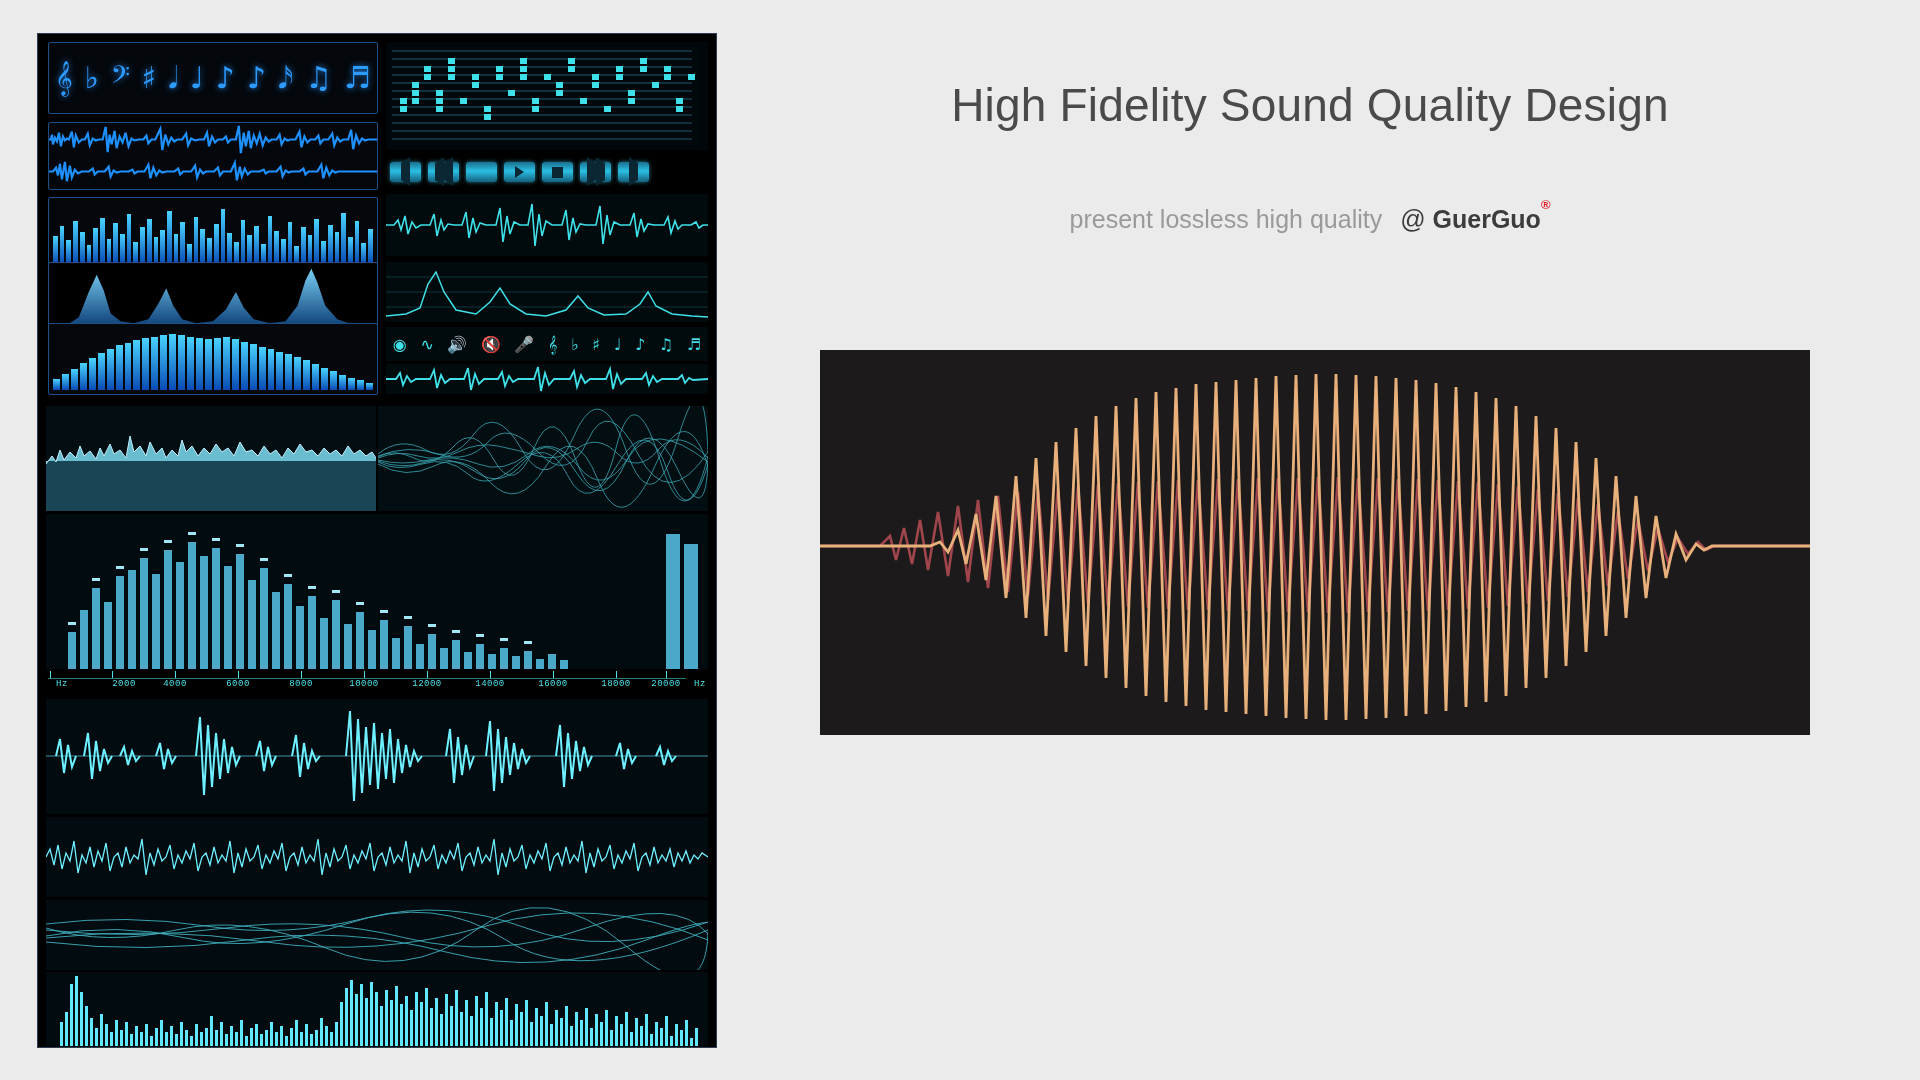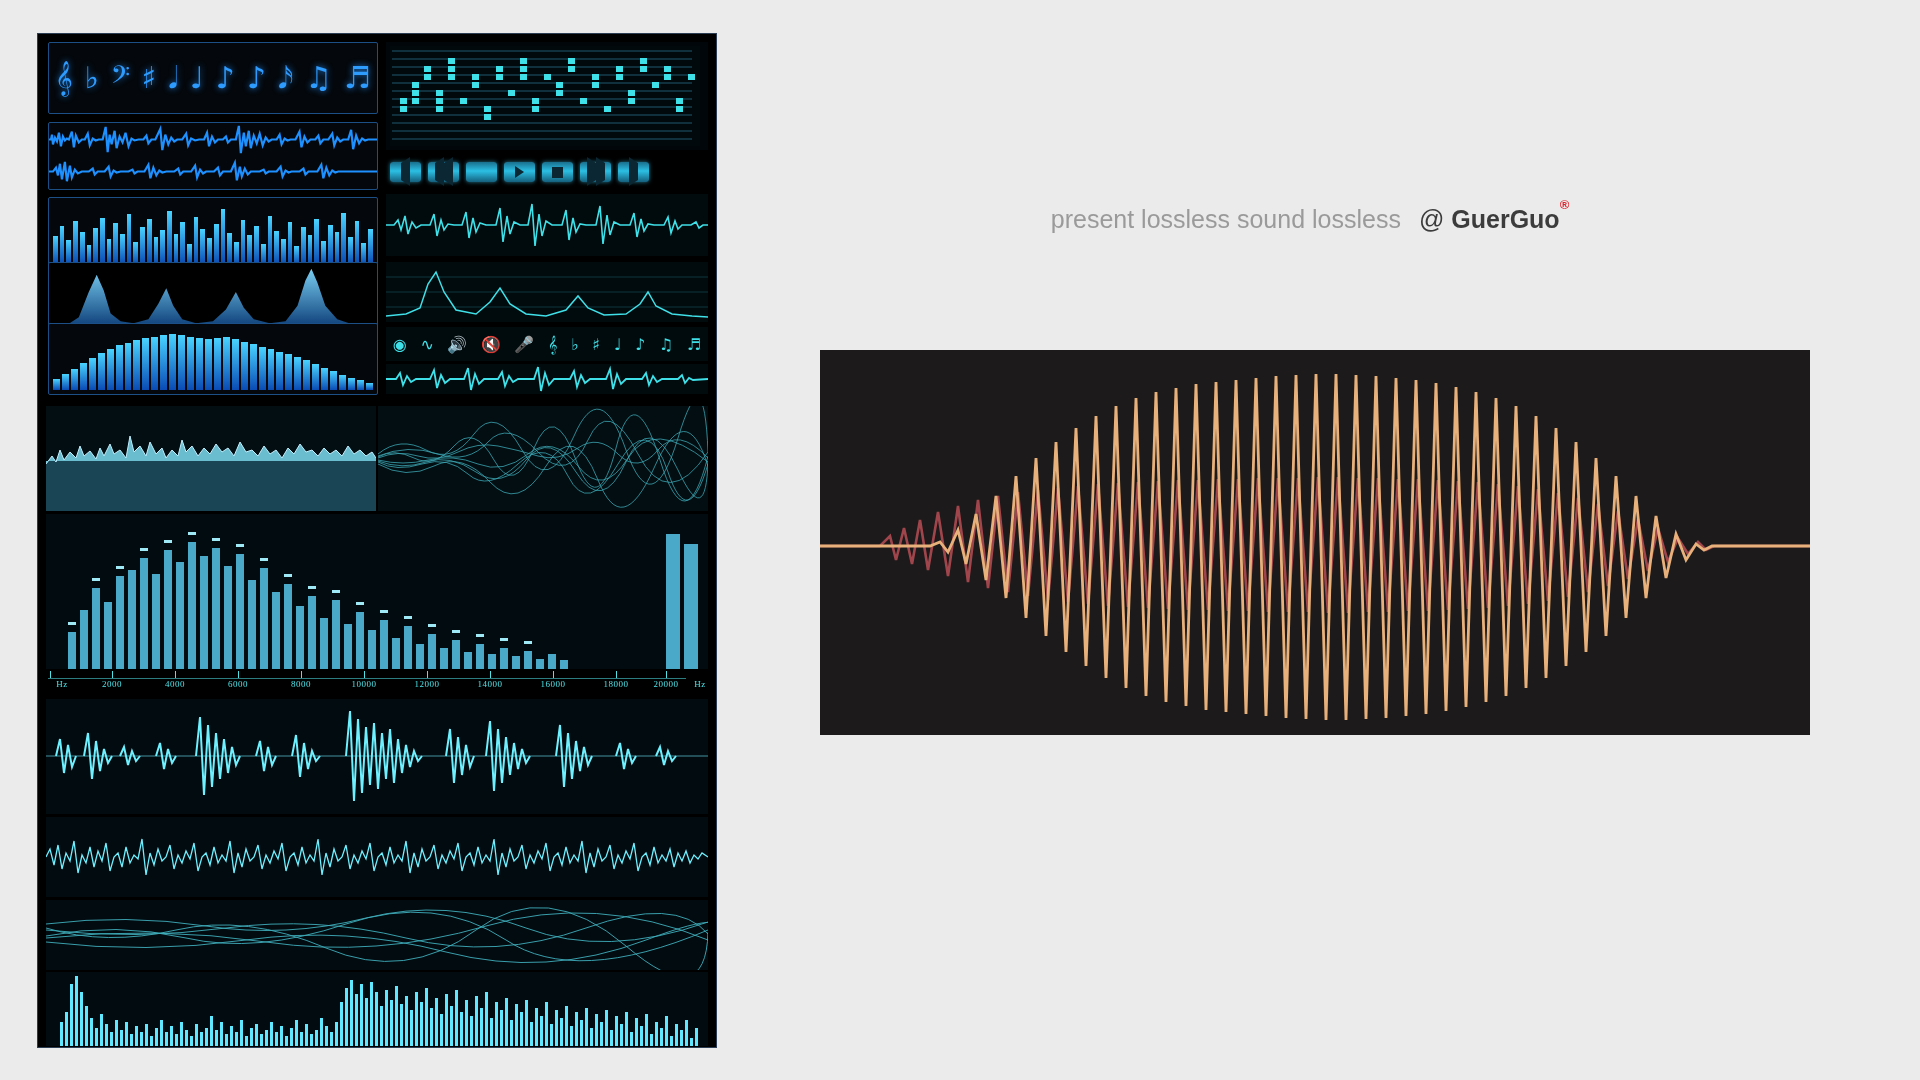--- a/index.html
+++ b/index.html
@@ -68,21 +68,21 @@
   .tri-l { width:0;height:0;border-top:6px solid transparent;border-bottom:6px solid transparent;border-right:9px solid #0b2733; }
   .tri-r { width:0;height:0;border-top:6px solid transparent;border-bottom:6px solid transparent;border-left:9px solid #0b2733; }
   .bar-v { width:3px;height:12px;background:#0b2733; }
   .pausegl { display:flex; gap:3px; }
   .sq { width:11px;height:11px;background:#0b2733; }
   .dbl { display:flex; gap:1px; }
 
   
   .ruler {
     position:absolute; left:10px; width:638px; height:24px;
-    color:#4fe3e8; font-size:9px; font-family:Liberation Serif, serif;
+    color:#4fe3e8; font-size:9px; font-family:Liberation Mono, monospace;
     letter-spacing:.5px;
   }
   .ruler .tk { position:absolute; top:0; width:1px; height:7px; background:#4fe3e8; }
   .ruler .lb { position:absolute; top:8px; transform:translateX(-50%); white-space:nowrap; }
   .ruler .base { position:absolute; top:7px; left:0; right:0; height:1px; background:rgba(79,227,232,.55); }
 
   
   .right-pane {
     position:absolute; left:780px; top:0; width:1140px; height:1080px;
   }
@@ -497,21 +497,21 @@
               <rect x="478" y="127" width="8" height="3"></rect>
           </g>
         </svg>
       </div>
 
       <div class="ruler" style="top:637px;">
         <div class="base"></div>
         <span class="tk" style="left:2px"></span>
         <span class="lb" style="left:14px">Hz</span>
         <span class="tk" style="left:64px"></span>
-        <span class="lb" style="left:64px">2000</span>
+        <span class="lb" style="left:76px">2000</span>
         <span class="tk" style="left:127px"></span>
         <span class="lb" style="left:127px">4000</span>
         <span class="tk" style="left:190px"></span>
         <span class="lb" style="left:190px">6000</span>
         <span class="tk" style="left:253px"></span>
         <span class="lb" style="left:253px">8000</span>
         <span class="tk" style="left:316px"></span>
         <span class="lb" style="left:316px">10000</span>
         <span class="tk" style="left:379px"></span>
         <span class="lb" style="left:379px">12000</span>
@@ -701,23 +701,24 @@
               <rect x="649" y="56" width="3" height="18"></rect>
           </g>
         </svg>
       </div>
 
     </div>
   </div>
 
   <div class="right-pane">
 
+    <h1 class="headline">High Fidelity Sound Quality Design</h1>
 
     <div class="subline">
-      <span>present lossless sound lossless</span><span class="brand"><span class="at">@</span> <span>GuerGuo</span><sup>®</sup></span>
+      <span>present lossless high quality</span><span class="brand"><span class="at">@</span> <span>GuerGuo</span><sup>®</sup></span>
     </div>
 
     <div class="wavepanel">
       <svg viewBox="0 0 990 385" preserveAspectRatio="none">
         <rect x="0" y="0" width="990" height="385" fill="#1c1a1a"></rect>
 
         <path d="M0 196 L40 196 L60 196 L70 186 L76 210 L84 178 L92 214 L100 170 L108 220 L118 162 L128 226 L138 156 L148 232 L158 150 L168 238 L178 146 L188 242 L198 142 L208 246 L218 140 L228 250 L238 138 L248 252 L258 136 L268 254 L278 134 L288 256 L298 133 L308 257 L318 132 L328 258 L338 131 L348 259 L358 130 L368 260 L378 130 L388 260 L398 129 L408 261 L418 129 L428 261 L438 128 L448 262 L458 128 L468 262 L478 128 L488 262 L498 127 L508 263 L518 127 L528 263 L538 128 L548 262 L558 128 L568 262 L578 129 L588 261 L598 129 L608 261 L618 130 L628 260 L638 131 L648 259 L658 132 L668 258 L678 134 L688 256 L698 136 L708 254 L718 139 L728 251 L738 143 L748 247 L758 148 L768 242 L778 154 L788 236 L798 161 L808 229 L818 169 L828 221 L838 178 L848 212 L858 188 L868 204 L878 192 L886 200 L894 196 L910 196 L990 196" stroke="#a8484f" stroke-width="2.6" fill="none" opacity="0.95"></path>
 
         <path d="M0 196 L110 196 L120 192 L128 202 L138 180 L146 214 L156 164 L166 230 L176 146 L186 248 L196 126 L206 268 L216 108 L226 286 L236 92 L246 302 L256 78 L266 316 L276 66 L286 328 L296 56 L306 338 L316 48 L326 346 L336 42 L346 352 L356 38 L366 356 L376 34 L386 360 L396 32 L406 362 L416 30 L426 364 L436 28 L446 366 L456 26 L466 368 L476 25 L486 369 L496 24 L506 370 L516 24 L526 370 L536 25 L546 369 L556 26 L566 368 L576 28 L586 366 L596 30 L606 364 L616 33 L626 361 L636 37 L646 357 L656 42 L666 352 L676 48 L686 346 L696 56 L706 338 L716 66 L726 328 L736 78 L746 316 L756 92 L766 302 L776 108 L786 286 L796 126 L806 268 L816 146 L826 248 L836 166 L846 228 L856 184 L866 210 L876 194 L884 200 L892 196 L990 196" stroke="#e8b07a" stroke-width="2.8" fill="none"></path>
       </svg>

